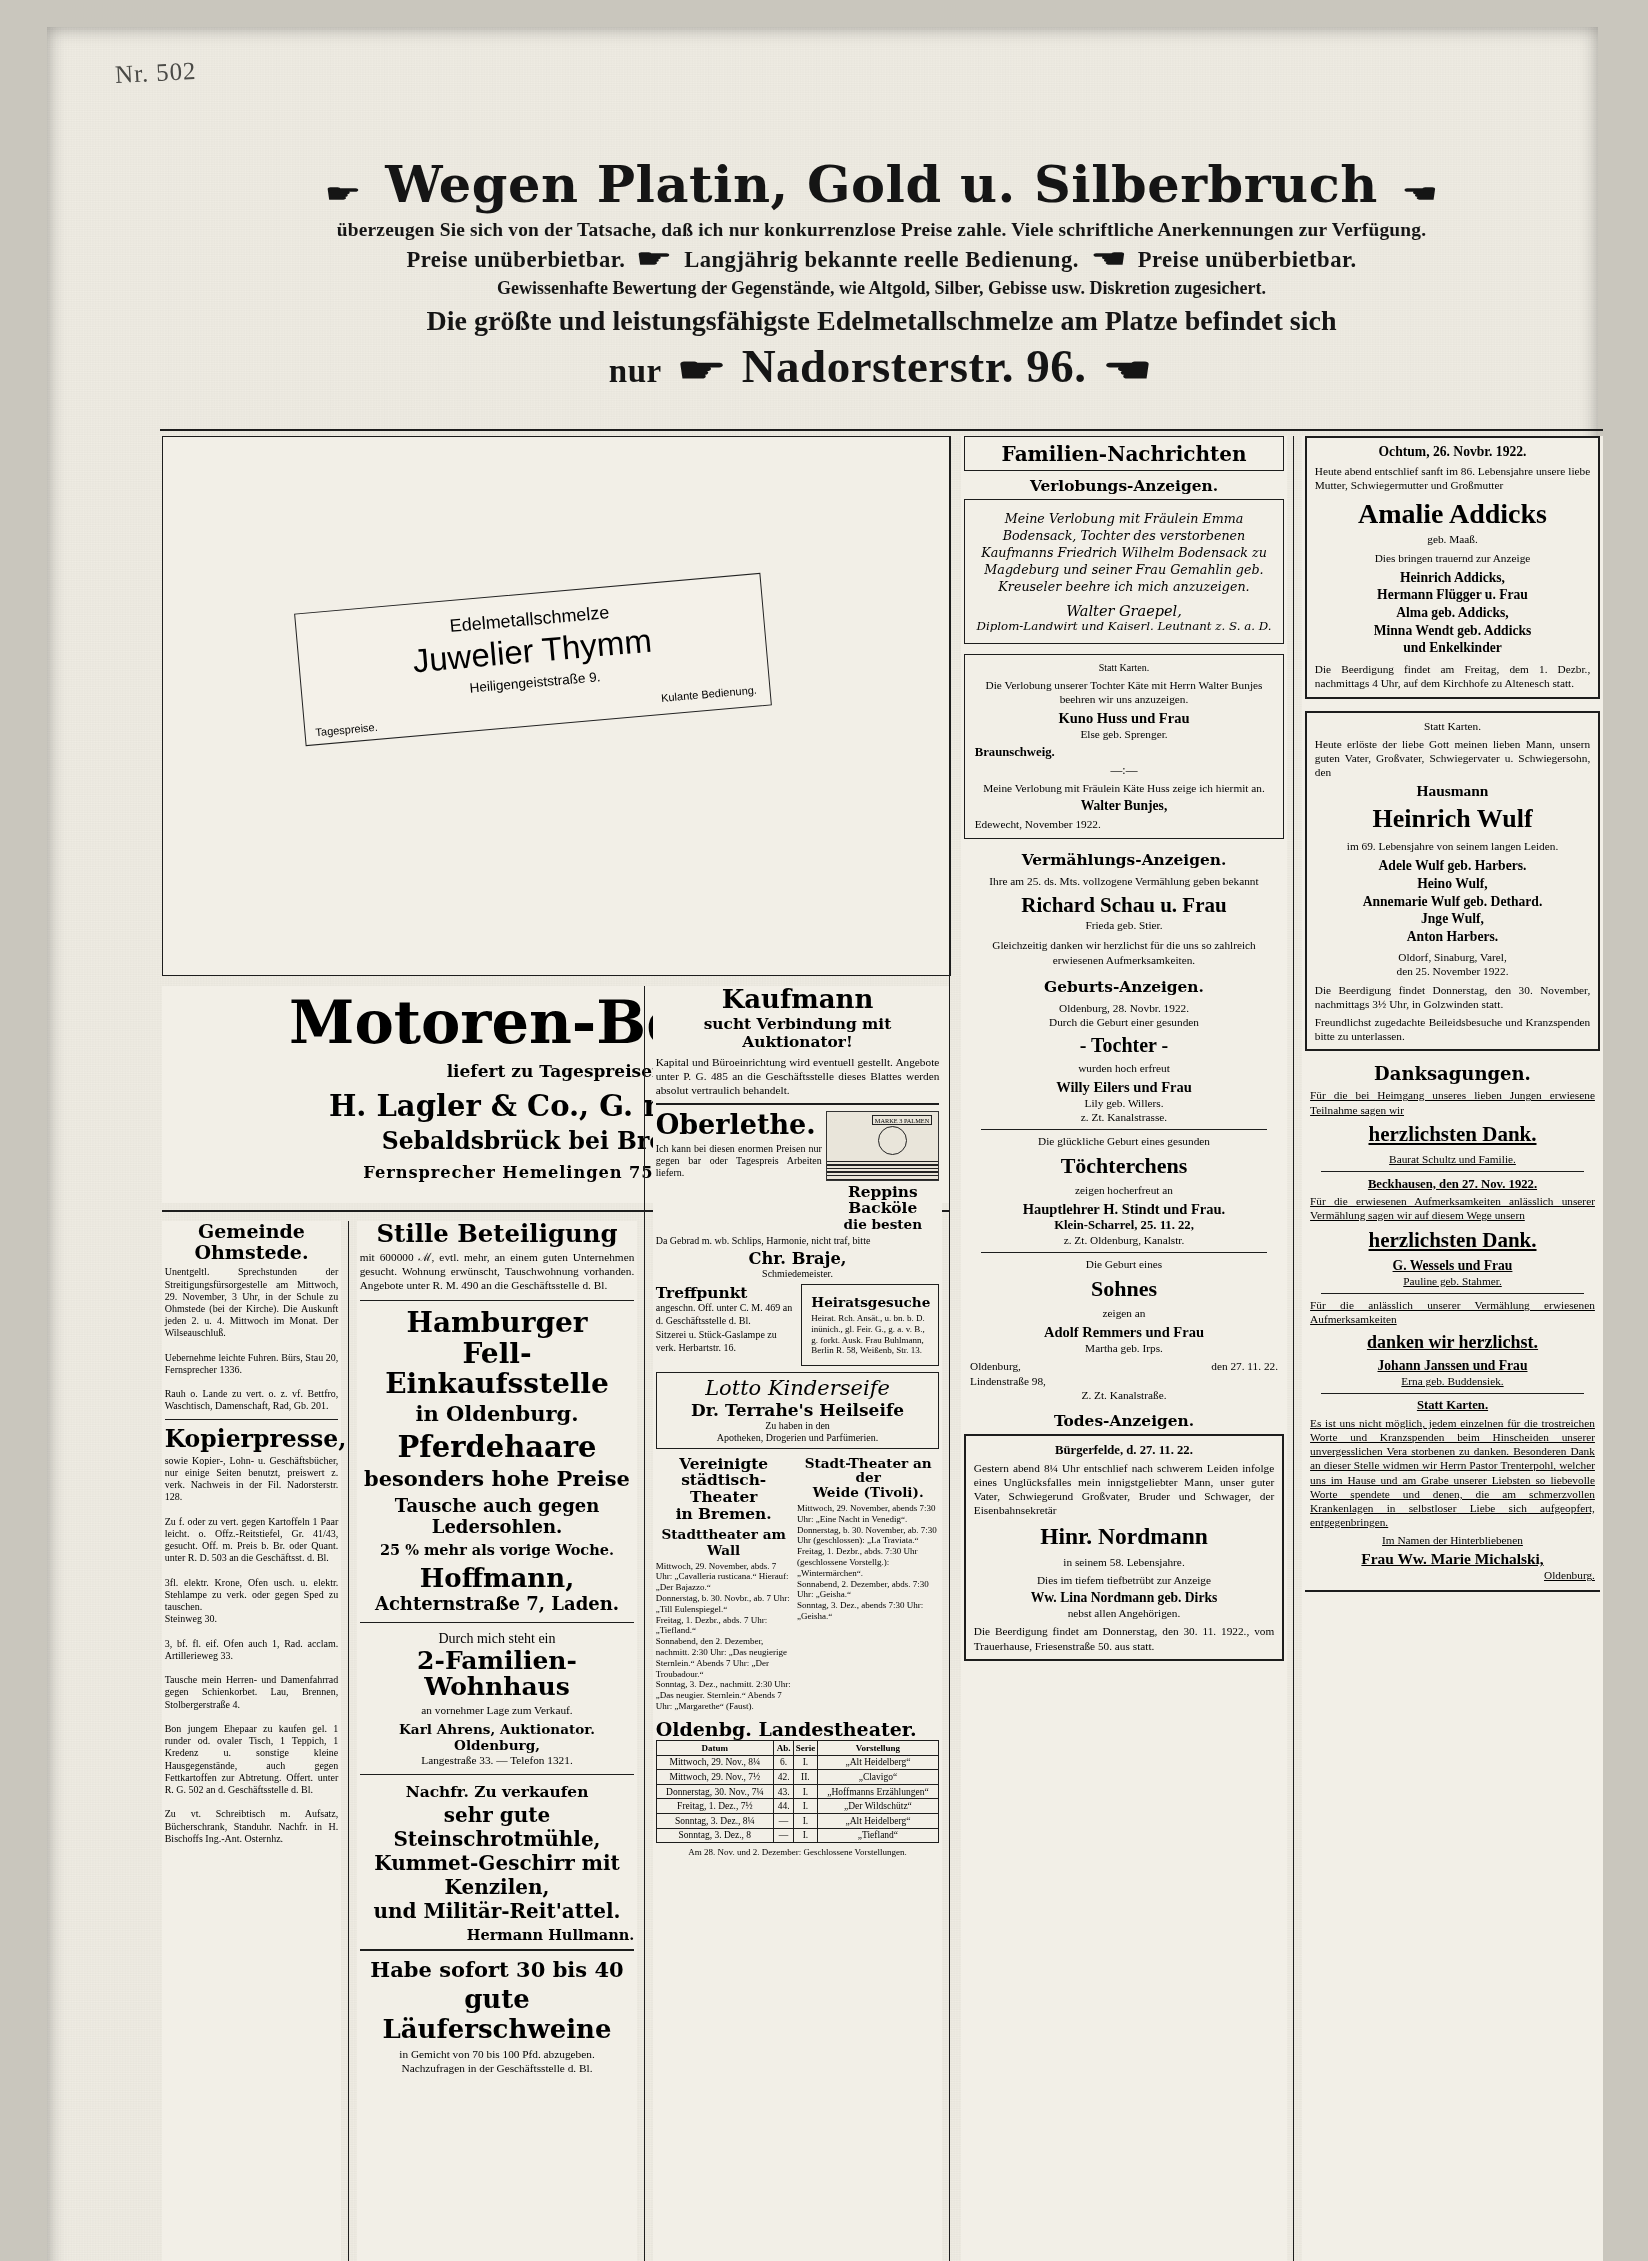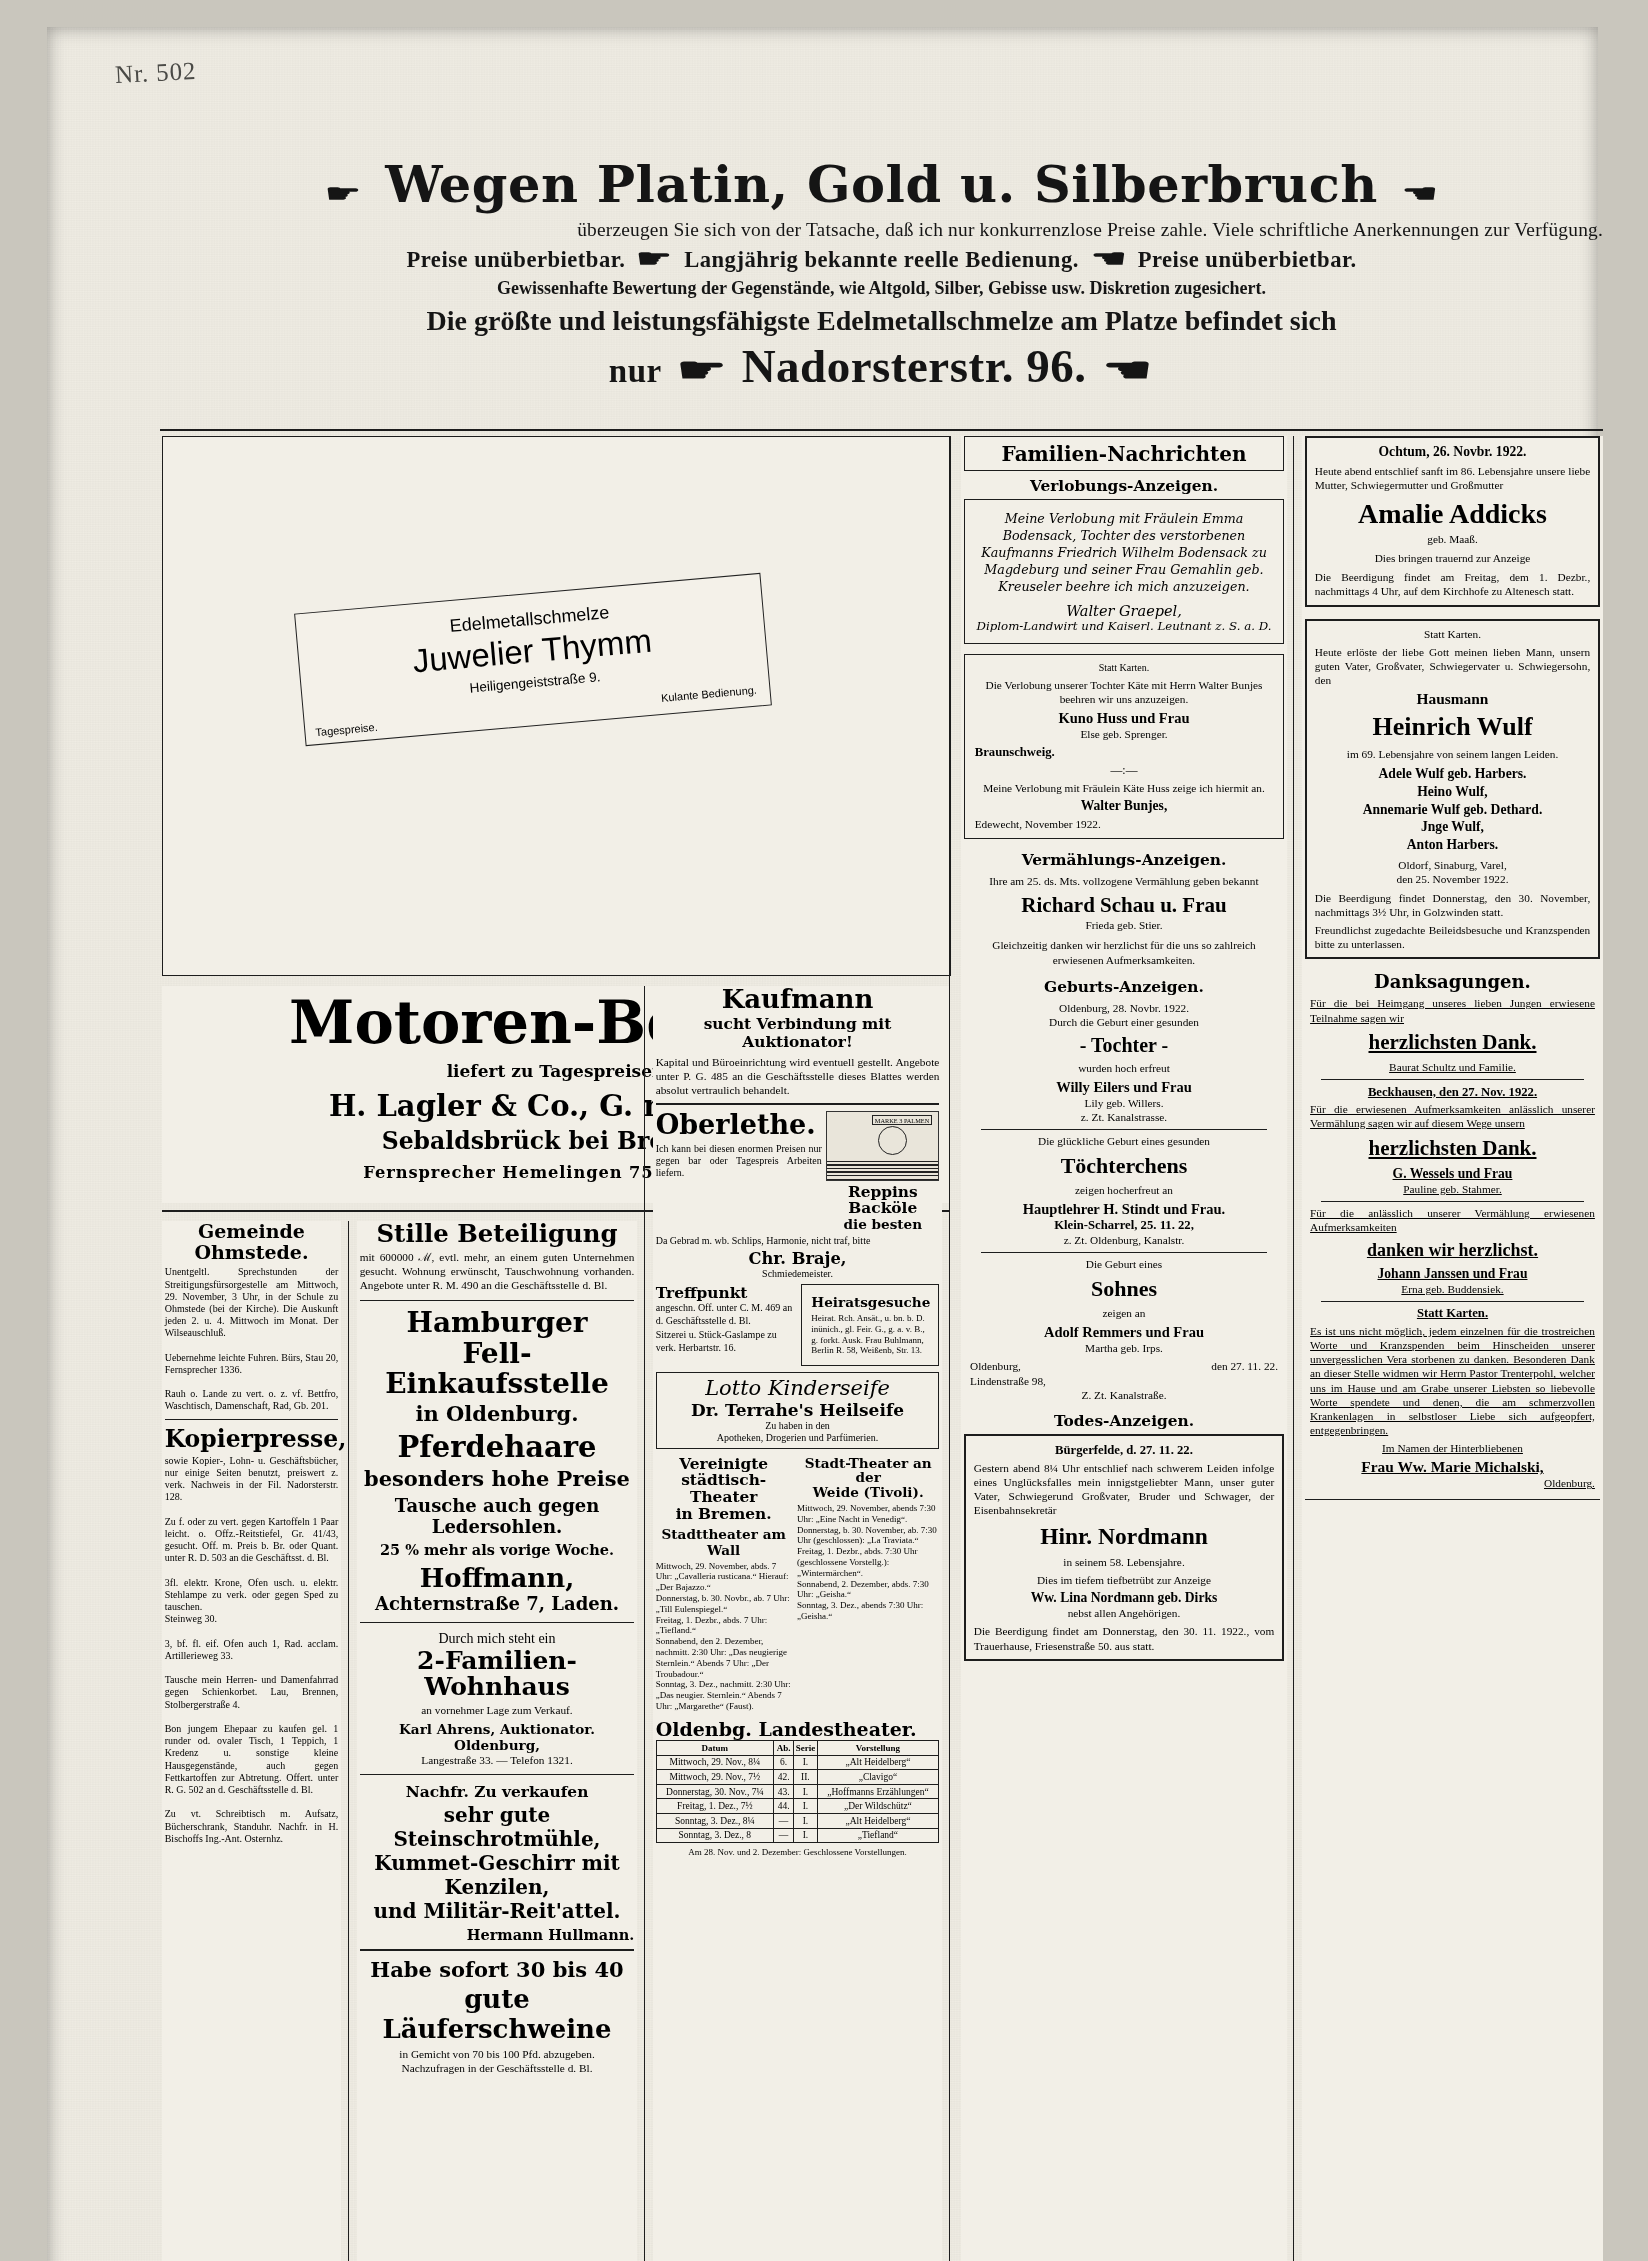--- a/index.html
+++ b/index.html
@@ -28,21 +28,21 @@
     font-family:"Liberation Serif",serif;font-size:25px;color:#4a4a46;
     transform:rotate(-3deg);letter-spacing:0.9px;
   }
 
   
   .masthead{position:absolute;left:113px;top:131px;width:1443px;text-align:center;color:#151515;}
   .mh-line1{
     font-family:"DejaVu Serif", serif;
     font-weight:bold;font-size:51px;letter-spacing:0.5px;line-height:1.05;
   }
-  .mh-l2{font-size:19.4px;font-weight:normal;letter-spacing:0.2px;margin-top:7.2px;text-align:right;}
+  .mh-l2{font-size:19.4px;font-weight:bold;letter-spacing:0.2px;margin-top:7.2px;}
   .mh-l3{font-size:22.6px;font-weight:bold;letter-spacing:0.5px;margin-top:5.4px;}
   .mh-l4{font-size:18px;font-weight:bold;margin-top:4.5px;}
   .mh-l5{font-size:28px;font-weight:bold;margin-top:7.2px;line-height:1.1;}
   .mh-l6{font-size:47px;font-weight:bold;margin-top:2.7px;letter-spacing:0.5px;}
   .hand{display:inline-block;font-size:25px;line-height:1;transform:scaleX(1.6);margin:0 11.8px;}
   .hand.flip{transform:scaleX(-1.6);}
   .hand-big{font-size:35px;}
 
   
   .hr-thick{position:absolute;background:#1d1d1d;}
@@ -403,20 +403,25 @@
   <div class="vr" style="left:1246px;top:409px;height:2024px;"></div>
 
   <div class="box" style="left:1255px;top:409px;width:301px;height:2024px;border:none;padding:0 2.7px;">
 
     <div class="box b-thick" style="position:relative;left:0;top:0;width:100%;padding:6.3px 8.1px;">
       <div class="bold ctr" style="font-size:13.6px;">Ochtum, 26. Novbr. 1922.</div>
       <div class="sm just" style="margin-top:3.6px;">Heute abend entschlief sanft im 86. Lebensjahre unsere liebe Mutter, Schwiegermutter und Großmutter</div>
       <div class="bold ctr" style="font-size:28px;margin:6.3px 0 1.8px;">Amalie Addicks</div>
       <div class="sm ctr">geb. Maaß.</div>
       <div class="sm ctr" style="margin-top:4.5px;">Dies bringen trauernd zur Anzeige</div>
+      <div class="bold ctr" style="font-size:13.6px;white-space:pre-wrap;margin-top:3.6px;line-height:1.3;">Heinrich Addicks,
+Hermann Flügger u. Frau
+Alma geb. Addicks,
+Minna Wendt geb. Addicks
+und Enkelkinder</div>
       <div class="sm just" style="margin-top:5.4px;">Die Beerdigung findet am Freitag, dem 1. Dezbr., nachmittags 4 Uhr, auf dem Kirchhofe zu Altenesch statt.</div>
     </div>
 
     <div class="box b-thick" style="position:relative;left:0;top:0;width:100%;padding:6.3px 8.1px;margin-top:11.8px;">
       <div class="sm ctr">Statt Karten.</div>
       <div class="sm just" style="margin-top:3.6px;">Heute erlöste der liebe Gott meinen lieben Mann, unsern guten Vater, Großvater, Schwiegervater u. Schwiegersohn, den</div>
       <div class="bold ctr" style="font-size:15.4px;margin-top:2.7px;">Hausmann</div>
       <div class="bold ctr" style="font-size:26px;margin:4.5px 0;">Heinrich Wulf</div>
       <div class="sm ctr">im 69. Lebensjahre von seinem langen Leiden.</div>
       <div class="bold ctr" style="font-size:13.6px;white-space:pre-wrap;margin-top:4.5px;line-height:1.3;">Adele Wulf geb. Harbers.

